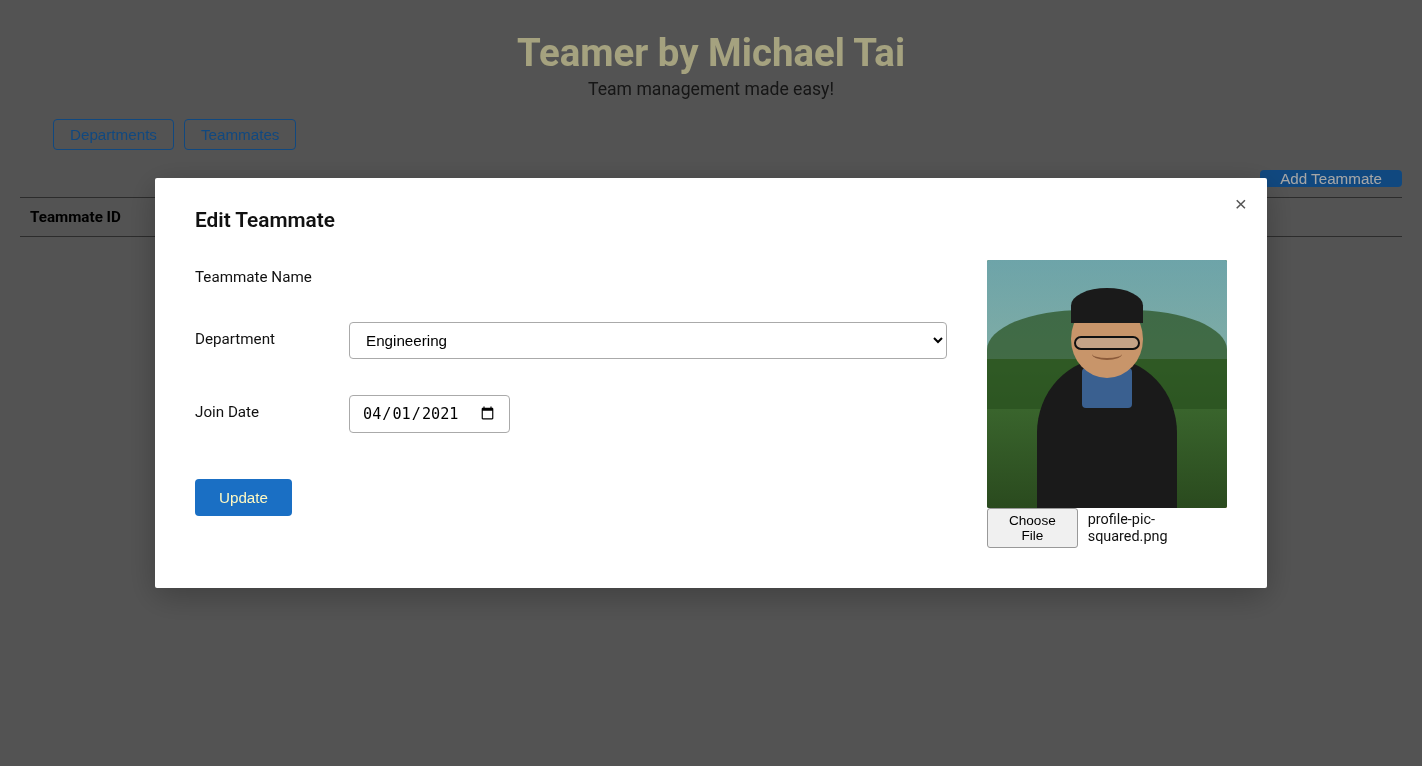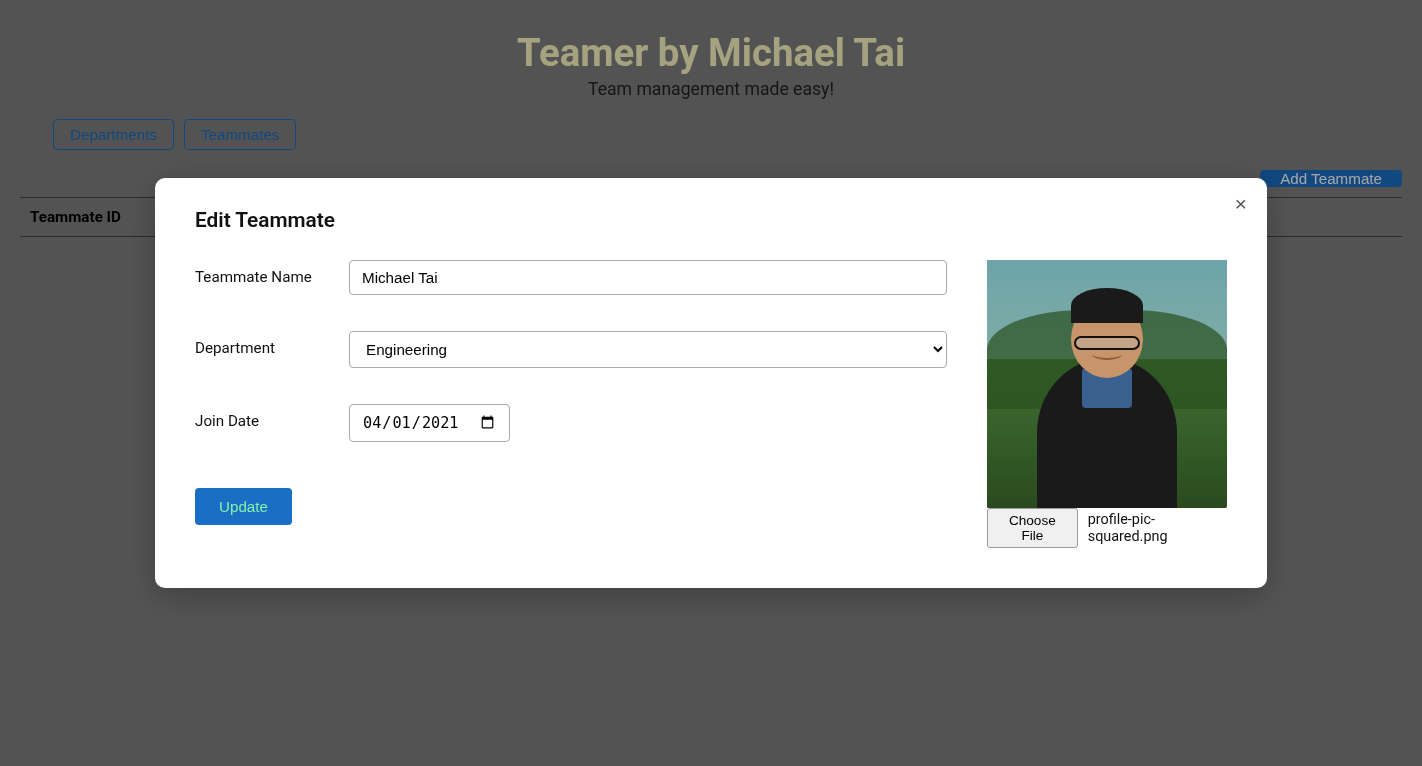--- a/index.html
+++ b/index.html
@@ -86,21 +86,21 @@
       top: 0; left: 0; right: 0; bottom: 0;
       background: rgba(0,0,0,0.35);
       display: flex;
       align-items: center;
       justify-content: center;
       z-index: 100;
     }
 
     .modal {
       background: #fff;
-      border-radius: 10px;
+      border-radius: 2px;
       width: 1112px;
       max-width: 95vw;
       padding: 30px 40px 40px 40px;
       position: relative;
       box-shadow: 0 8px 32px rgba(0,0,0,0.25);
     }
 
     .modal-title {
       font-size: 1.3rem;
       font-weight: 600;
@@ -199,21 +199,21 @@
       padding: 4px 10px;
       border: 1px solid #999;
       background: #f0f0f0;
       border-radius: 3px;
       font-size: 0.85rem;
       cursor: pointer;
     }
 
     .update-btn {
       background: #1a6fc4;
-      color: #86efac;
+      color: #fef9c3;
       border: none;
       padding: 10px 24px;
       font-size: 0.95rem;
       border-radius: 4px;
       cursor: pointer;
       margin-top: 10px;
     }
   </style>
 </head>
 <body>
@@ -246,21 +246,20 @@
   <div class="modal">
     <div class="modal-title">Edit Teammate</div>
     <button class="modal-close">×</button>
 
     <div class="modal-body">
       <div class="modal-form">
 
         
         <div class="form-group">
           <label class="form-label">Teammate Name</label>
-          <input class="form-input" type="text" value="Michael Tai" style="">
         </div>
 
         
         <div class="form-group">
           <label class="form-label">Department</label>
           <select class="form-select">
           <option value="Engineering">Engineering</option><option value="Marketing">Marketing</option><option value="Sales">Sales</option><option value="HR">HR</option><option value="Finance">Finance</option></select>
         </div>
 
         

